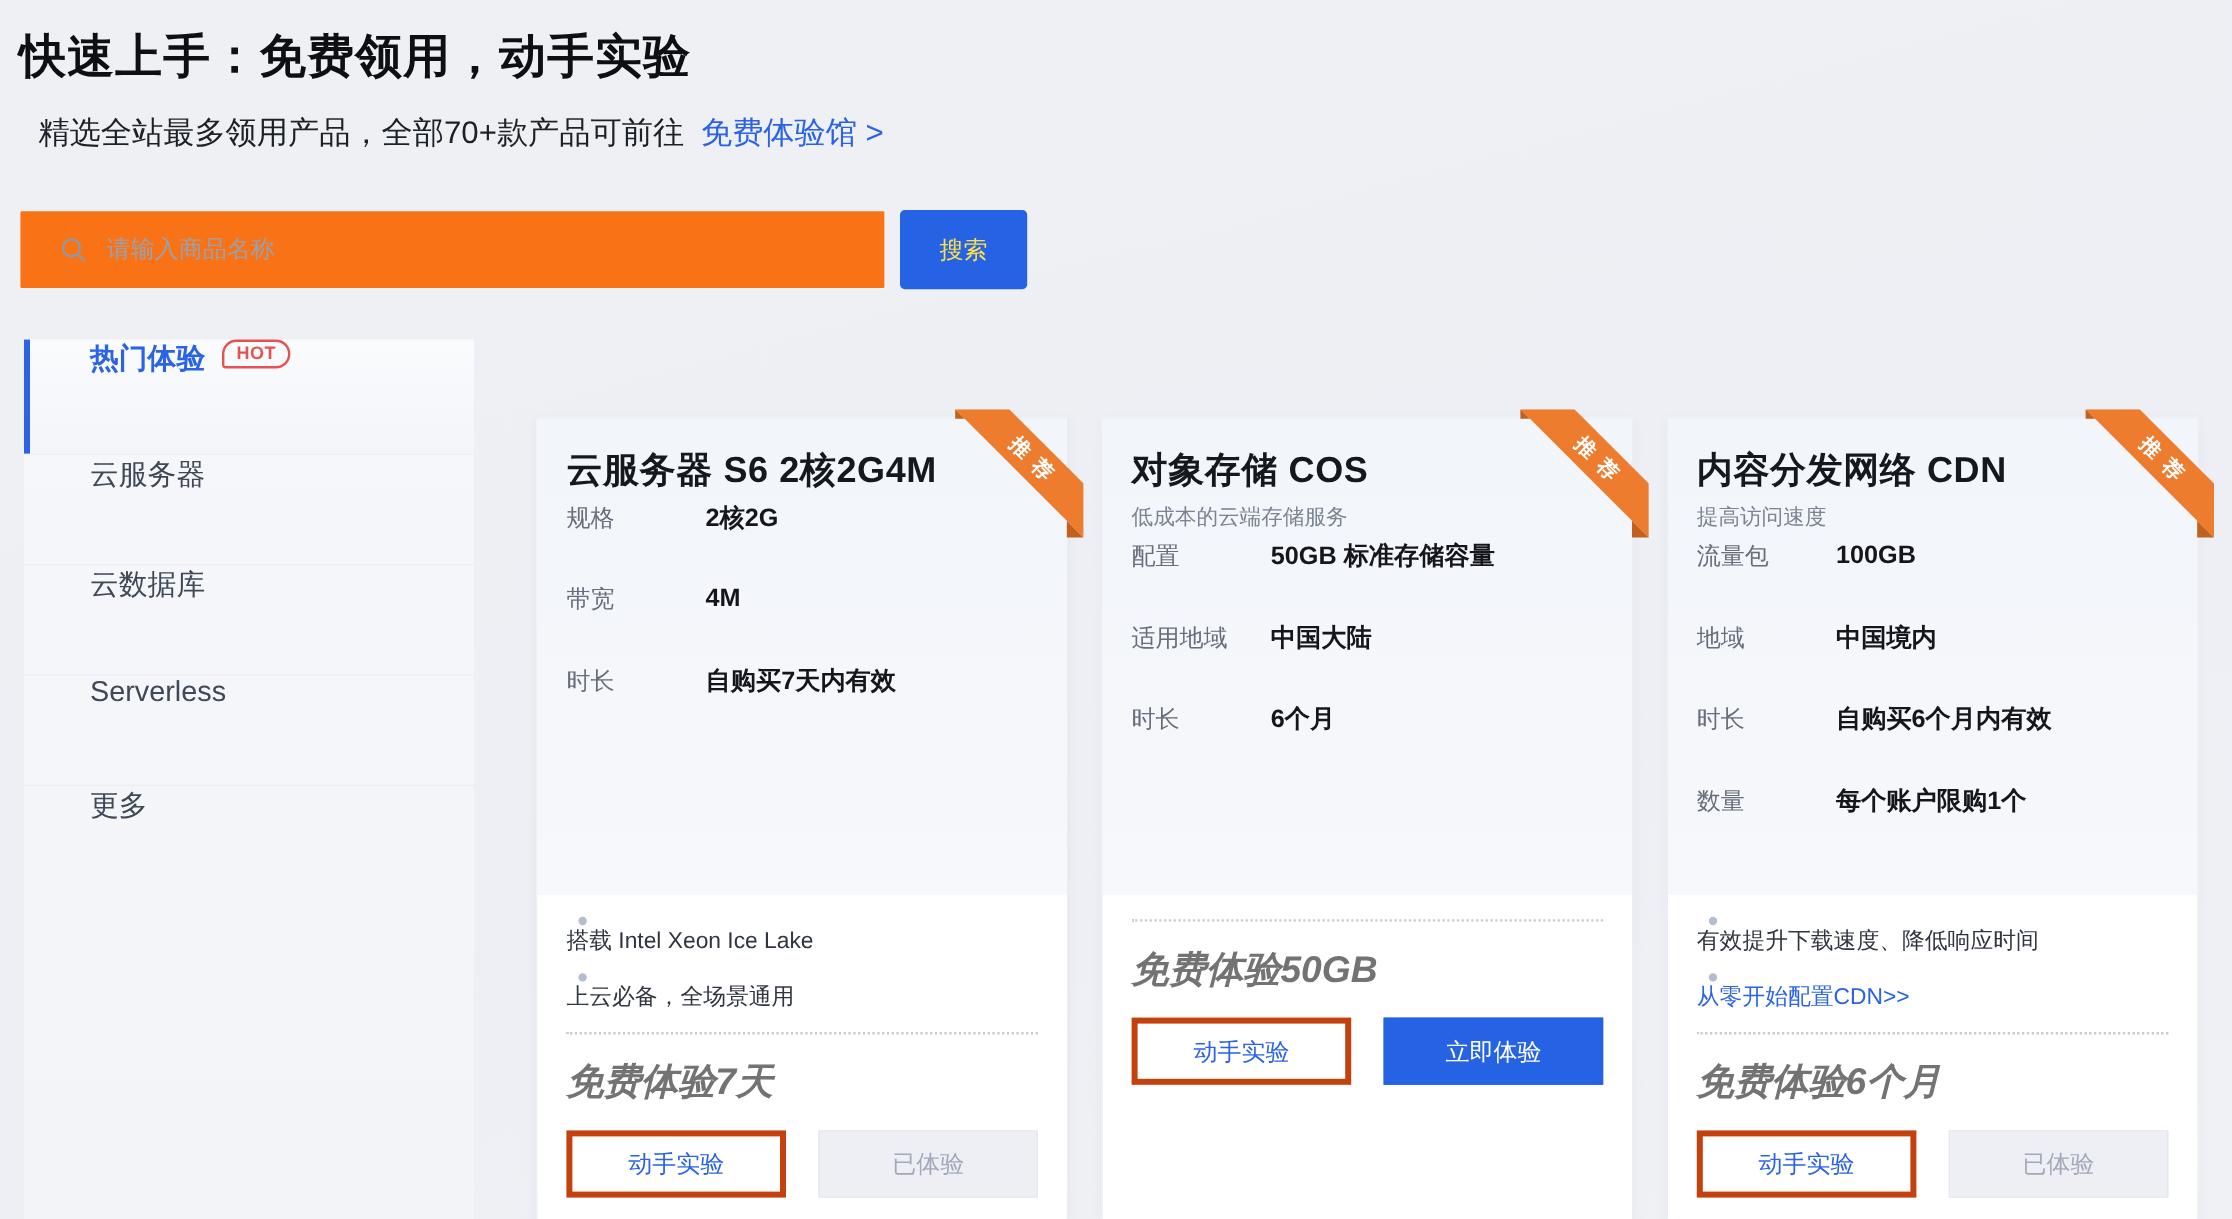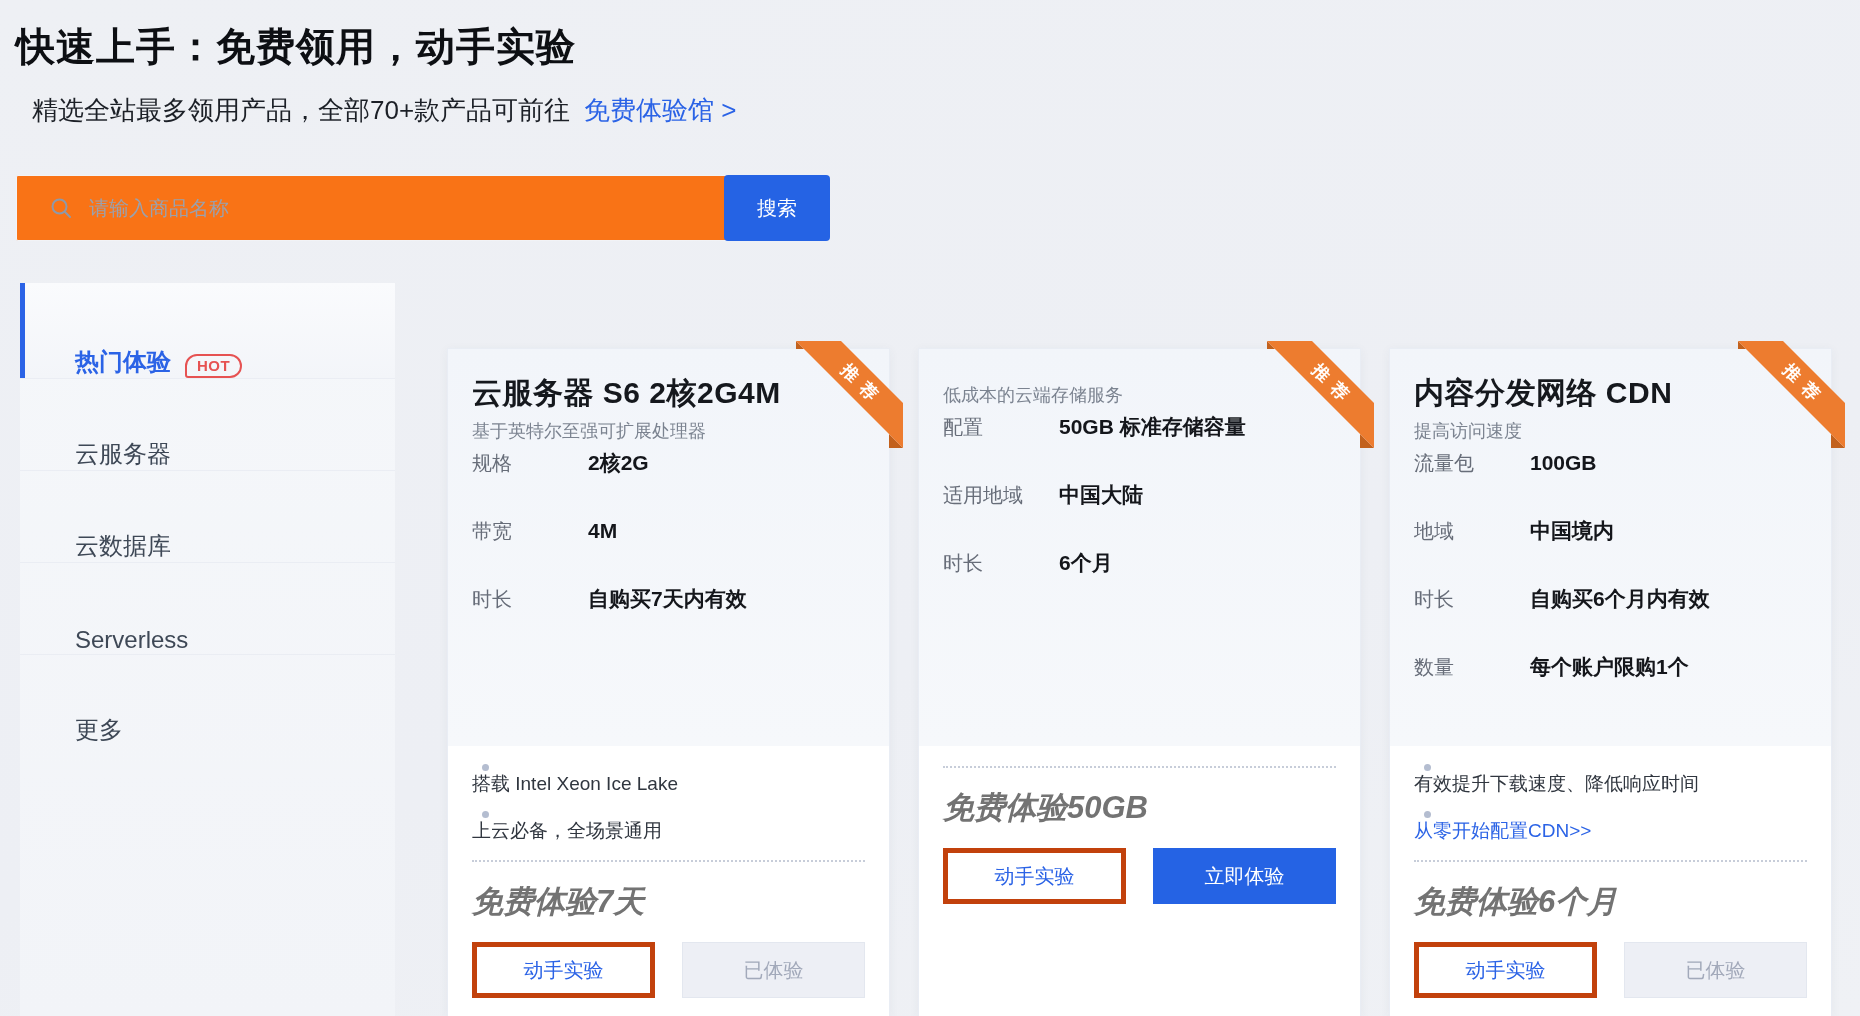--- a/index.html
+++ b/index.html
@@ -31,32 +31,32 @@
     display:flex; align-items:center; padding-left:32px;
   }
   .search-box svg { flex:none; }
   .search-input {
     border:none; outline:none; background:transparent;
     font-size:20px; color:#2a2e36; margin-left:16px; width:620px;
     font-family:inherit;
   }
   .search-input::placeholder { color:#9aa1ae; }
   .search-btn {
-    position:absolute; left:724px; top:175px; width:106px; height:66px;
-    background:#2563e4; color:#ffffff; font-size:20px; font-weight:500;
+    position:absolute; left:750px; top:175px; width:106px; height:66px;
+    background:#2563e4; color:#fde047; font-size:20px; font-weight:500;
     border:none; border-radius:4px; cursor:pointer; font-family:inherit;
   }
 
   
   .sidebar {
     position:absolute; left:20px; top:283px; width:375px; height:733px;
     background:linear-gradient(180deg,#f5f7fa 0%,#f2f4f8 100%);
   }
   .side-item {
-    height:92px; display:flex; align-items:flex-end; padding-left:55px;
+    height:92px; display:flex; align-items:flex-start; padding-left:55px;
     font-size:24px; color:#3e4856; font-weight:500; cursor:pointer;
     border-top:1px solid rgba(225,230,238,0.55);
   }
   .side-item:first-child { border-top:none; }
   .side-item.active {
     position:relative; height:95px;
     background:linear-gradient(180deg,#fafbfd 0%,#f3f5f9 100%);
     color:#2b63e6; font-weight:700;
     border-left:5px solid #2b63e6; padding-left:50px;
   }
@@ -145,21 +145,20 @@
   <div class="side-item">
     <span>更多</span>
   </div>
 </nav>
 
 <main class="cards">
 
   <section class="card">
     <div class="card-top">
       <div class="card-title">云服务器 S6 2核2G4M</div>
-      <div class="card-sub">基于英特尔至强可扩展处理器</div>
       <div class="specs">
         <div class="spec-row">
           <span class="spec-label">规格</span>
           <span class="spec-value">2核2G</span>
         </div>
         <div class="spec-row">
           <span class="spec-label">带宽</span>
           <span class="spec-value">4M</span>
         </div>
         <div class="spec-row">
@@ -189,20 +188,21 @@
     <svg class="ribbon" viewBox="0 0 150 150">
       <polygon points="43,0 51,8 43,8" fill="#c2611d"></polygon>
       <polygon points="136,93 150,107 136,107" fill="#c2611d"></polygon>
       <polygon points="43,0 88,0 150,62 150,107" fill="#ed7c2f"></polygon>
       <text x="110" y="50" transform="rotate(45 110 44)" text-anchor="middle" fill="#ffffff" font-size="17" font-weight="600" letter-spacing="9">推荐</text>
     </svg>
   </section>
 
   <section class="card">
     <div class="card-top">
+      <div class="card-title">对象存储 COS</div>
       <div class="card-sub">低成本的云端存储服务</div>
       <div class="specs">
         <div class="spec-row">
           <span class="spec-label">配置</span>
           <span class="spec-value">50GB 标准存储容量</span>
         </div>
         <div class="spec-row">
           <span class="spec-label">适用地域</span>
           <span class="spec-value">中国大陆</span>
         </div>

